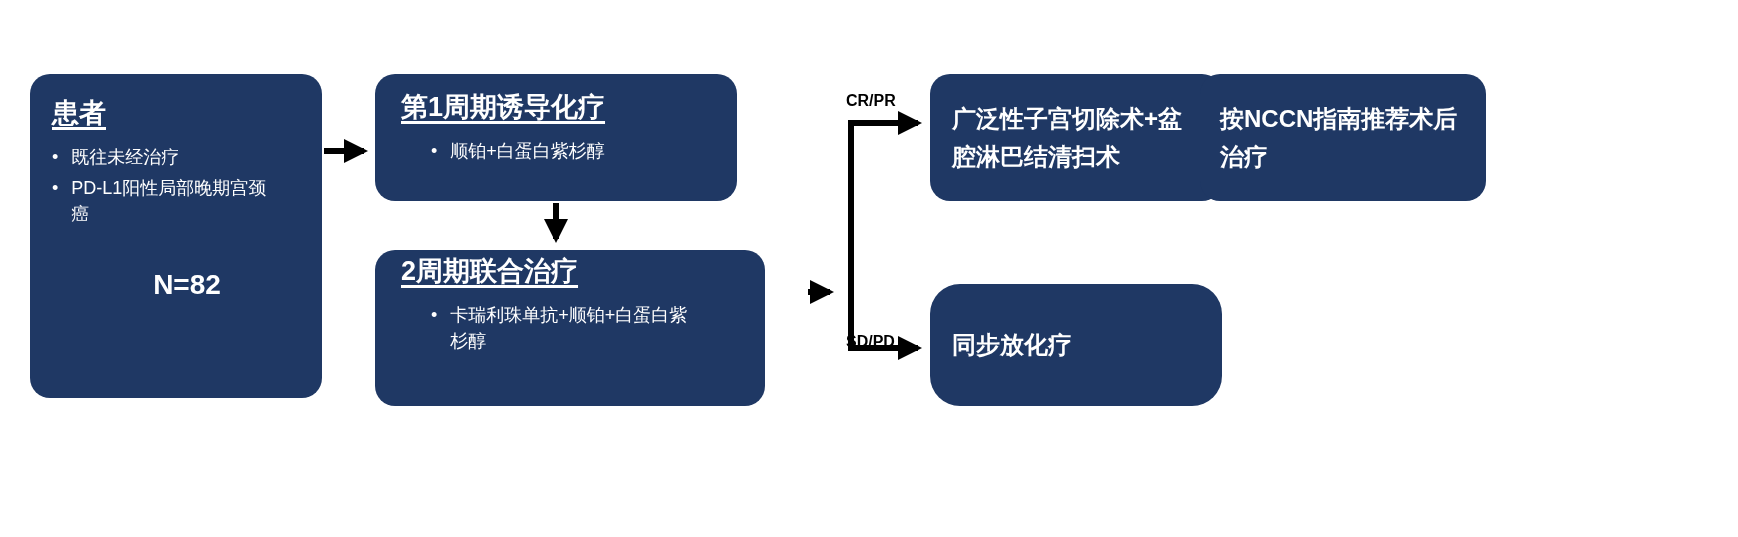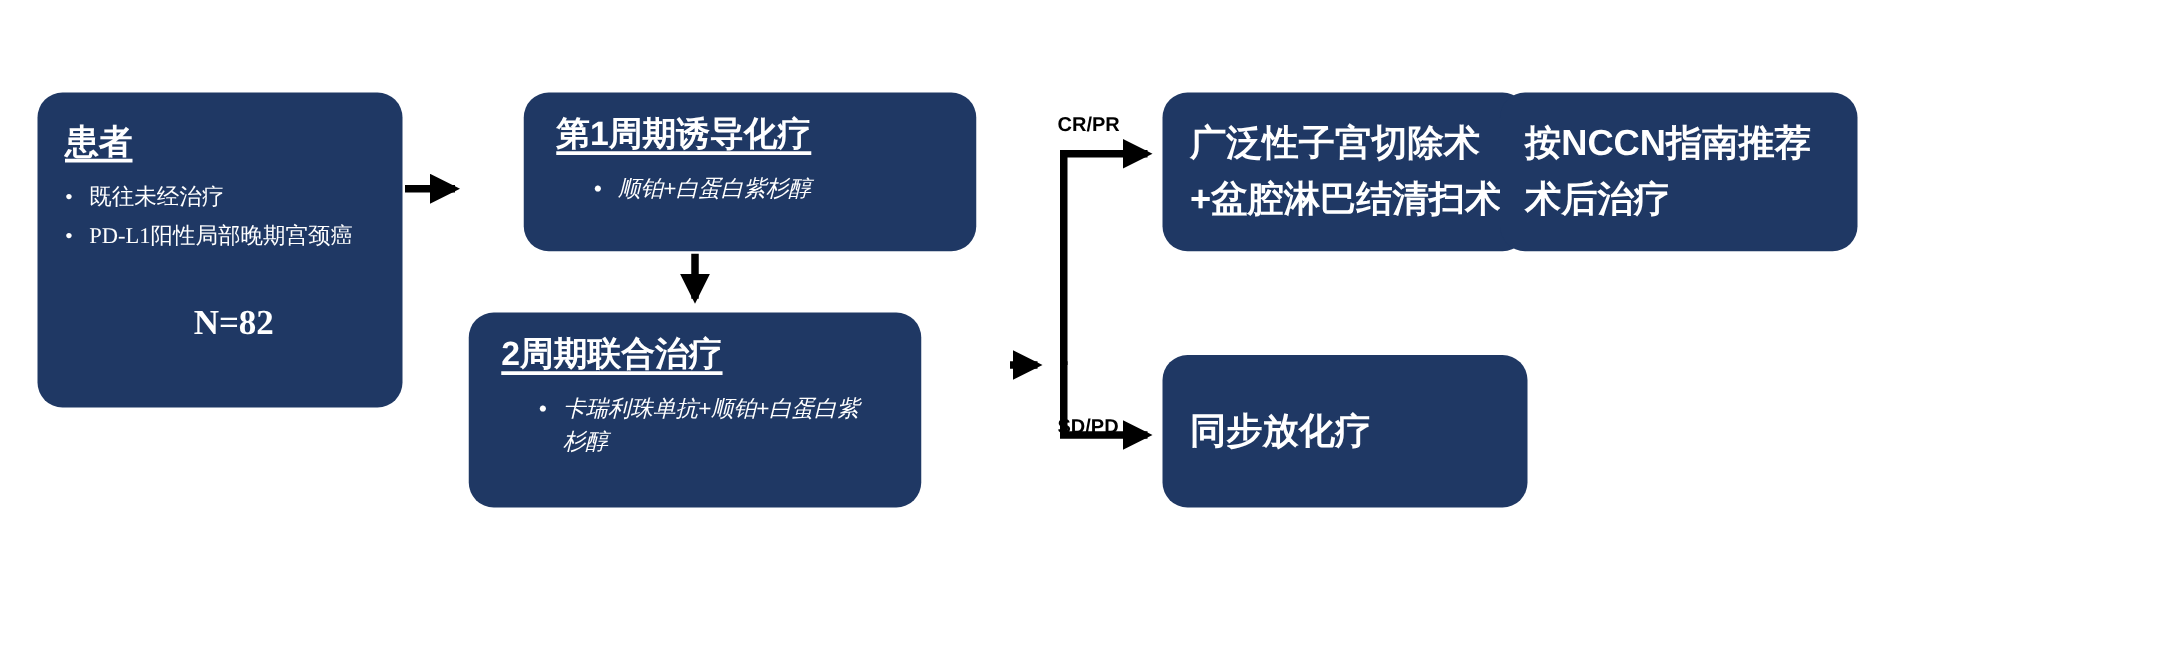--- a/index.html
+++ b/index.html
@@ -34,42 +34,42 @@
     line-height: 1.3;
   }
   .bullet {
     display: flex;
     align-items: flex-start;
     font-size: 18px;
     line-height: 1.45;
     margin-bottom: 5px;
   }
   .bullet::before { content: "\2022"; margin-right: 13px; }
-  .bullet.indent { padding-left: 30px; font-style: italic; }
+  .bullet.indent { padding-left: 30px; }
   .btxt { display: inline-block; }
 
-  #box-patients { left: 30px; top: 74px; width: 292px; height: 252px; padding: 22px 0 0 22px; font-family: Liberation Serif, serif; }
+  #box-patients { left: 30px; top: 74px; width: 292px; height: 324px; padding: 22px 0 0 22px; }
   #box-patients .btxt { max-width: 212px; }
   .n-value { font-weight: bold; font-size: 28px; text-align: center; margin-top: 42px; }
 
-  #box-cycle1 { left: 375px; top: 74px; width: 362px; height: 127px; padding: 16px 18px 0 26px; margin-left: 44px; }
-  #box-cycle2 { left: 375px; top: 250px; width: 362px; height: 156px; padding: 16px 18px 0 26px; }
+  #box-cycle1 { left: 375px; top: 74px; width: 362px; height: 127px; padding: 16px 18px 0 26px; }
+  #box-cycle2 { left: 375px; top: 250px; width: 390px; height: 156px; padding: 4px 18px 0 26px; }
   #box-cycle2 .btxt { max-width: 250px; }
 
   .text-box {
     display: flex;
     flex-direction: column;
     justify-content: center;
     font-weight: bold;
-    font-size: 29px;
+    font-size: 24px;
     line-height: 1.55;
   }
   #box-surgery { left: 930px; top: 74px; width: 292px; height: 127px; padding: 10px 18px 10px 22px; }
   #box-nccn { left: 1200px; top: 74px; width: 286px; height: 127px; padding: 10px 16px 10px 20px; }
-  #box-ccrt { left: 930px; top: 284px; width: 292px; height: 122px; padding: 0 36px 0 22px; justify-content: center; }
+  #box-ccrt { left: 930px; top: 284px; width: 292px; height: 122px; padding: 0 36px 0 22px; justify-content: center; border-radius: 30px; }
 
   .flow-label {
     position: absolute;
     font-weight: bold;
     font-size: 16px;
     color: #000;
     white-space: nowrap;
   }
   #label-imaging {
     left: 738px; top: 252px; width: 92px;

